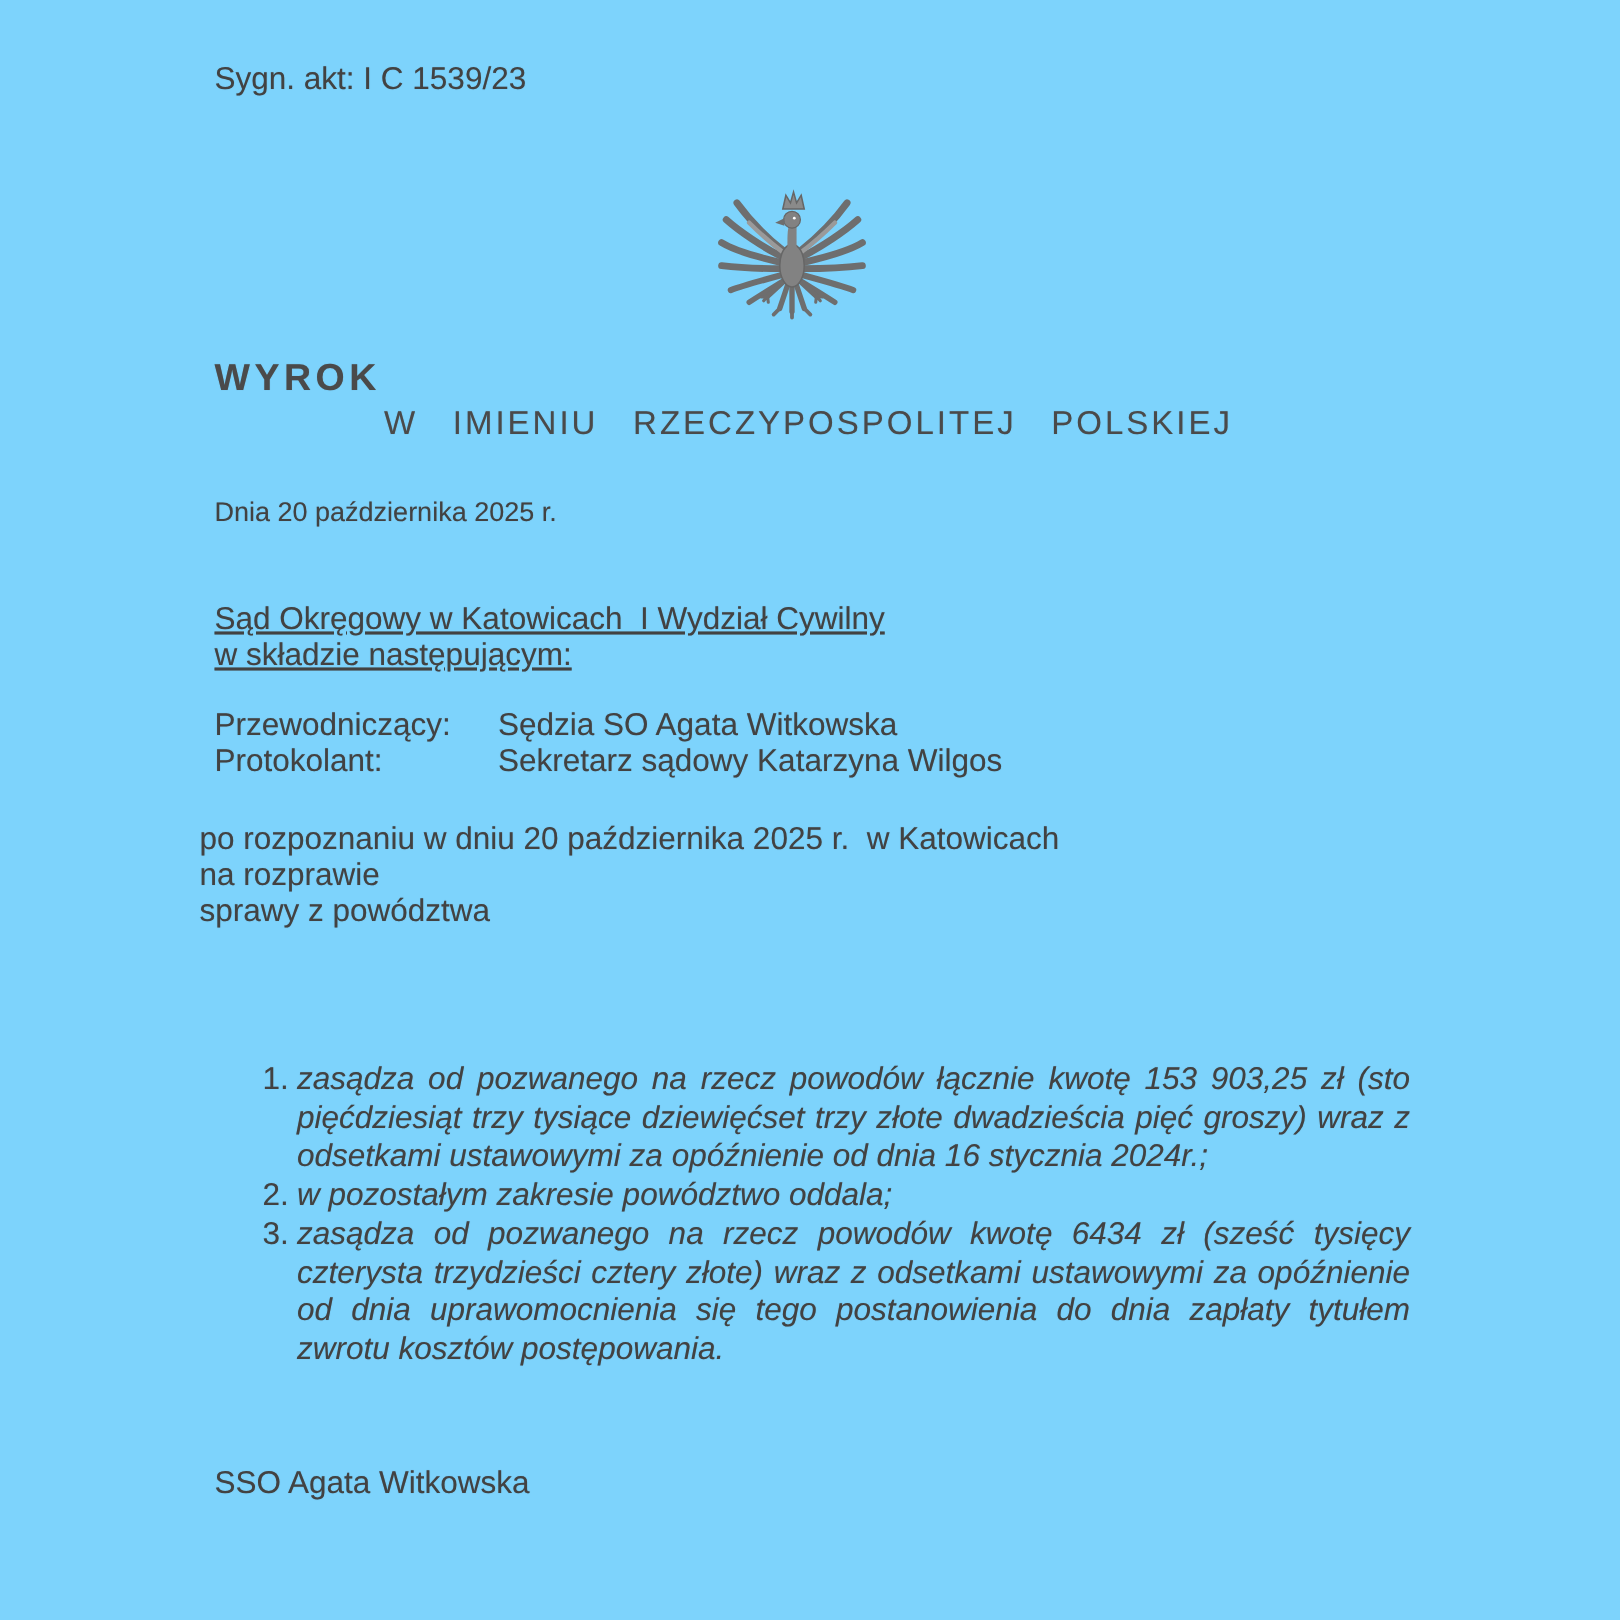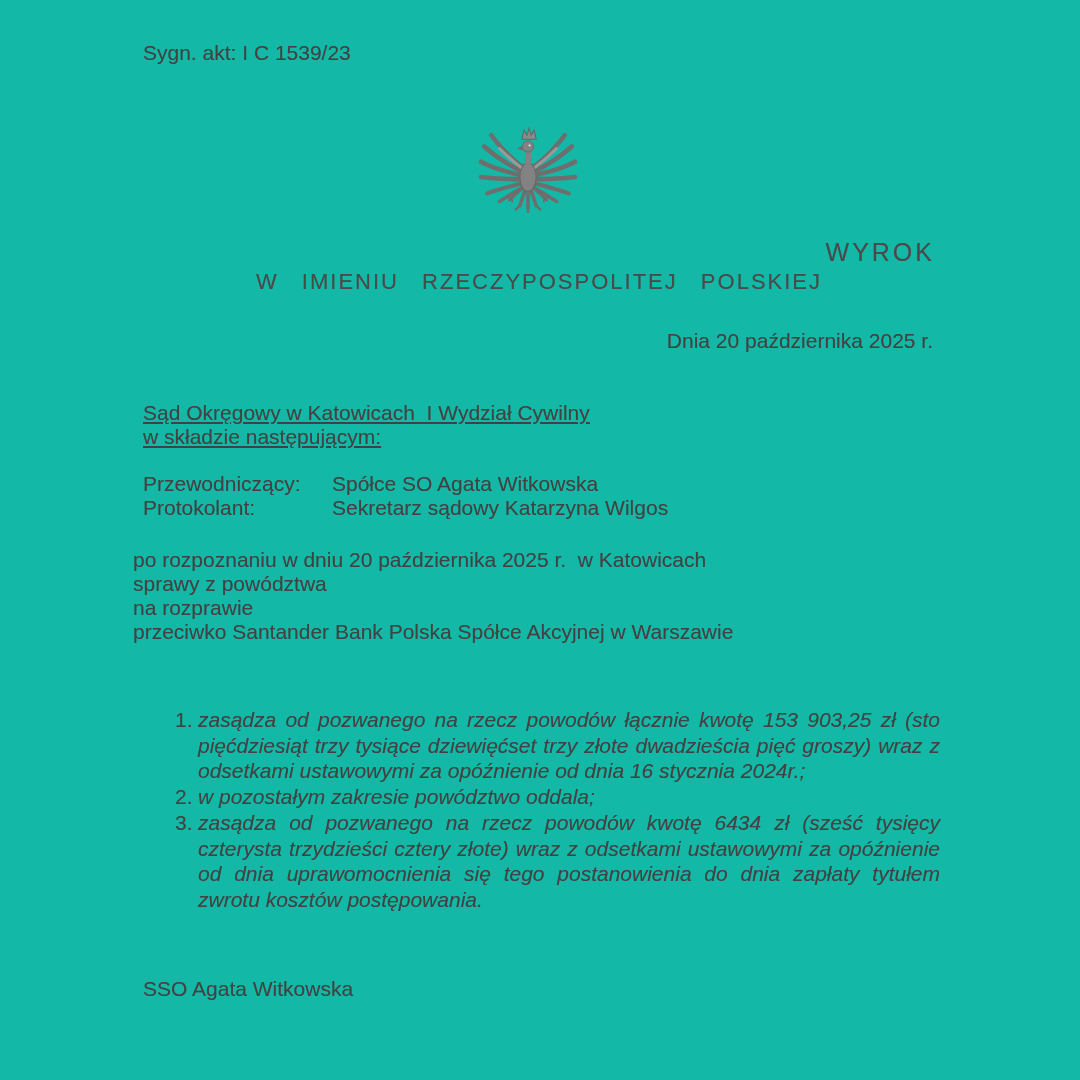--- a/index.html
+++ b/index.html
@@ -2,21 +2,21 @@
 <html lang="pl"><head>
 <meta charset="utf-8">
 <title>Wyrok</title>
 <style>
   html, body { margin: 0; padding: 0; background: #e9e9e9; }
   .page {
     position: relative;
     width: 1080px;
     height: 1080px;
     margin: 0 auto;
-    background: #14b8a6;
+    background: #7dd3fc;
     overflow: hidden;
     font-family: "Liberation Sans", "DejaVu Sans", sans-serif;
     color: #424242;
     text-shadow: 0 0 0.6px rgba(70,70,70,0.35);
   }
   .pre { white-space: pre-wrap; }
 
   .case-number {
     position: absolute;
     left: 143px; top: 41px;
@@ -28,44 +28,45 @@
     position: absolute;
     left: 477px; top: 124px;
     width: 102px; height: 100px;
   }
   .emblem svg { width: 100%; height: 100%; display: block; }
 
   .title {
     position: absolute;
     left: 143px; top: 238px;
     width: 792px;
-    text-align: right;
+    text-align: left;
     font-size: 25px;
     letter-spacing: 3px;
     line-height: 28px;
     color: #4a4a4a;
+    font-weight: bold;
   }
   .subtitle {
     position: absolute;
     left: 143px; top: 268px;
     width: 792px;
     text-align: center;
     font-size: 22px;
     letter-spacing: 2px;
     word-spacing: 15px;
     line-height: 28px;
     color: #4a4a4a;
   }
 
   .date-line {
     position: absolute;
     left: 143px; top: 329px;
     width: 790px;
-    text-align: right;
-    font-size: 21px;
+    text-align: left;
+    font-size: 18px;
     line-height: 24px;
   }
 
   .court {
     position: absolute;
     left: 143px; top: 401px;
     font-size: 21px;
     line-height: 24px;
     text-decoration: underline;
   }
@@ -177,33 +178,32 @@
   <div class="date-line">Dnia 20 października 2025 r.</div>
 
   <div class="court">
     <div class="pre">Sąd Okręgowy w Katowicach  I Wydział Cywilny</div>
     <div>w składzie następującym:</div>
   </div>
 
   <div class="panel">
     <div class="panel-row">
       <div class="panel-role">Przewodniczący:</div>
-      <div class="panel-name">Spółce SO Agata Witkowska</div>
+      <div class="panel-name">Sędzia SO Agata Witkowska</div>
     </div>
     <div class="panel-row">
       <div class="panel-role">Protokolant:</div>
       <div class="panel-name">Sekretarz sądowy Katarzyna Wilgos</div>
     </div>
   </div>
 
   <div class="intro">
     <div class="pre">po rozpoznaniu w dniu 20 października 2025 r.  w Katowicach</div>
+    <div class="pre">na rozprawie</div>
     <div class="pre">sprawy z powództwa</div>
-    <div class="pre">na rozprawie</div>
-    <div class="pre">przeciwko Santander Bank Polska Spółce Akcyjnej w Warszawie</div>
   </div>
 
   <div class="rulings">
     <div class="ruling-item">
       <div class="ruling-number">1.</div>
       <div class="ruling-text">zasądza od pozwanego na rzecz powodów łącznie kwotę 153 903,25 zł (sto pięćdziesiąt trzy tysiące dziewięćset trzy złote dwadzieścia pięć groszy) wraz z odsetkami ustawowymi za opóźnienie od dnia 16 stycznia 2024r.;</div>
     </div>
     <div class="ruling-item">
       <div class="ruling-number">2.</div>
       <div class="ruling-text">w pozostałym zakresie powództwo oddala;</div>

